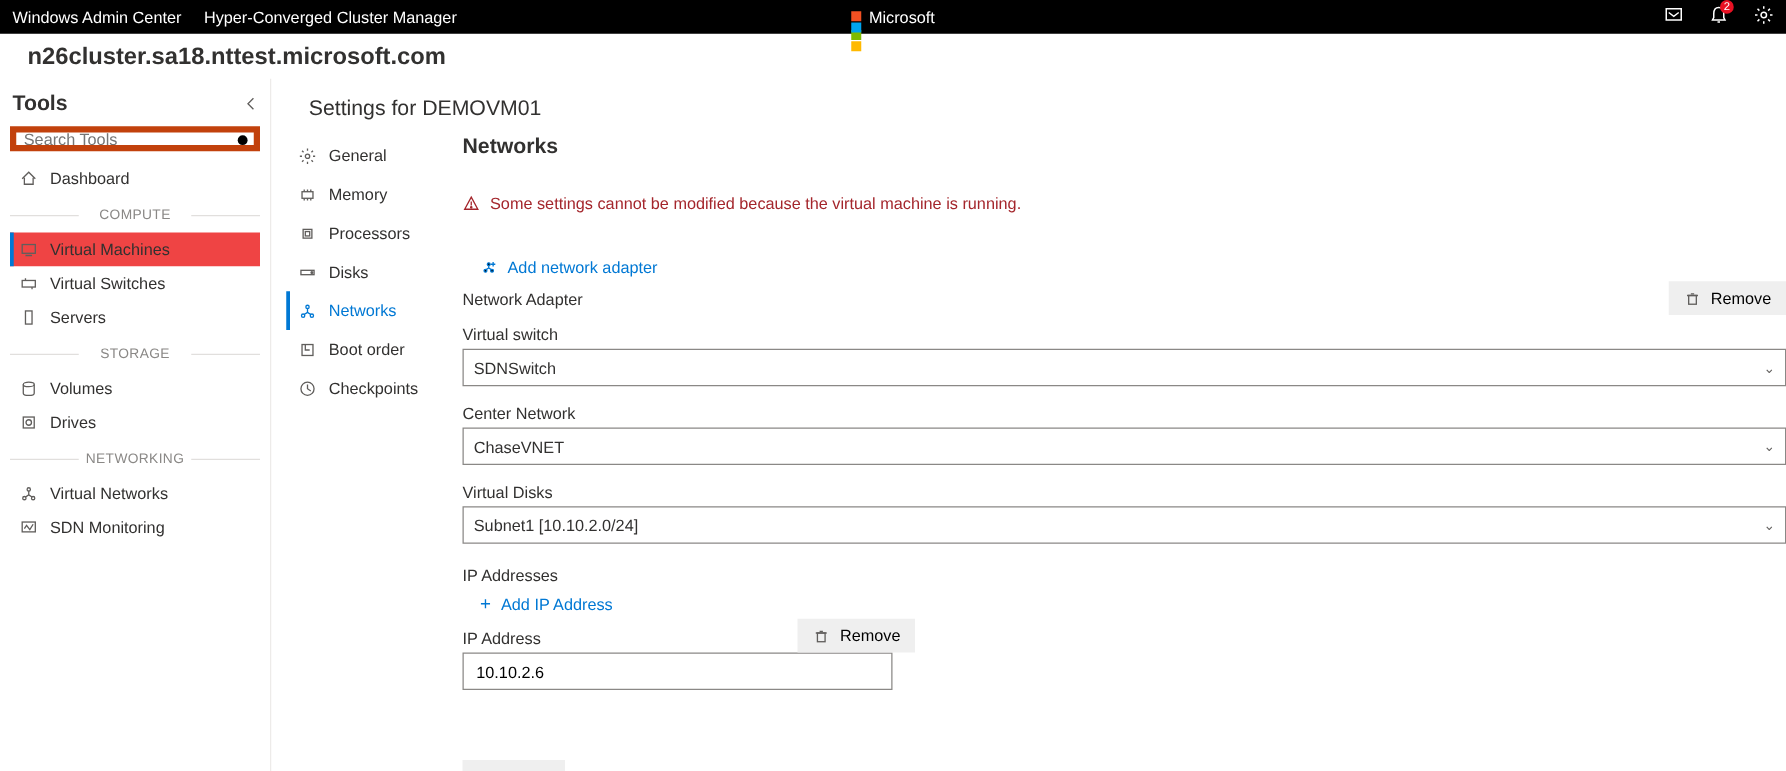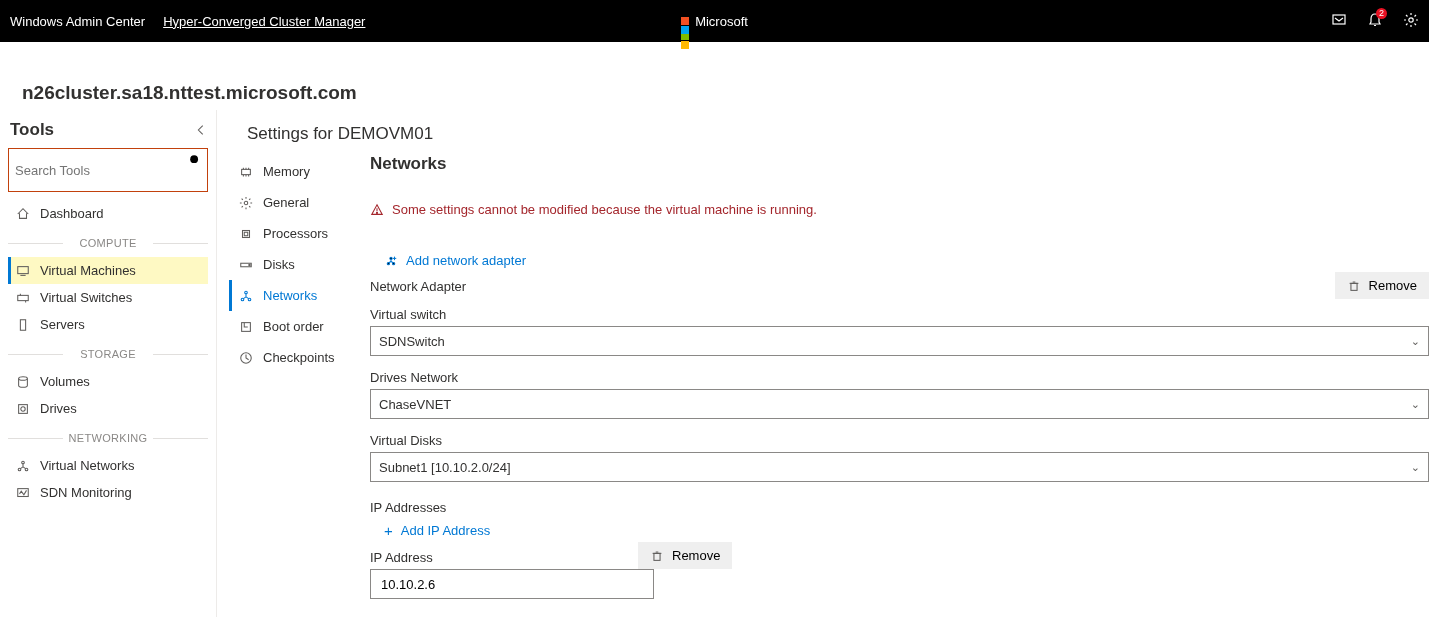--- a/index.html
+++ b/index.html
@@ -9,59 +9,59 @@
     font-size: 13px;
     color: #323130;
     background: #fff;
     width: 1429px;
   }
 
   
   .topbar {
     background: #000;
     color: #fff;
-    height: 42px;
+    height: 27px;
     display: flex;
     align-items: center;
     padding: 0 10px;
     font-size: 13px;
   }
   .topbar .left { display: flex; align-items: center; flex: 1; gap: 18px; }
   .topbar .left .wac { font-size: 13px; }
-  .topbar .left .tool { font-size: 13px; display: flex; align-items: flex-start; gap: 6px; text-decoration: underline; }
+  .topbar .left .tool { font-size: 13px; display: flex; align-items: flex-start; gap: 6px; }
   .topbar .center { display: flex; align-items: center; gap: 6px; }
   .topbar .right { flex: 1; display: flex; justify-content: flex-end; gap: 20px; align-items: center; }
   .mslogo { display: inline-block; }
   .mslogo span { display: inline-block; width: 8px; height: 8px; }
   .mslogo .r1c1 { background:#f25022; } .mslogo .r1c2 { background:#7fba00; }
   .mslogo .r2c1 { background:#00a4ef; } .mslogo .r2c2 { background:#ffb900; }
   .mslogo-row { display:flex; gap:1px; }
   .mslogo { display:flex; flex-direction: column; gap:1px; }
   .topbar .icon svg { stroke:#fff; fill:none; }
   .badge { position:absolute; top:-4px; right:-4px; background:#e81123; color:#fff; font-size:9px; border-radius:50%; width:11px; height:11px; line-height:11px; text-align:center; }
   .notif-wrap { position:relative; }
 
   
   .cluster-name {
-    font-size: 19px; font-weight: 700; padding: 8px 0 6px 22px; margin-top: 32px;
+    font-size: 19px; font-weight: 700; padding: 8px 0 6px 22px;
   }
 
   
   .main { display: flex; }
   .tools-col { width: 217px; padding: 6px 8px 0 8px; border-right: 1px solid #edebe9; min-height: 560px; }
   .tools-header { display:flex; align-items:center; justify-content:space-between; padding: 4px 0 8px 2px; }
   .tools-header h2 { font-size: 17px; font-weight: 600; margin:0; }
   .tools-search { position:relative; }
   .tools-search input {
-    width: 100%; height: 44px; border:1px solid #c2410c; padding: 0 26px 0 6px; font-size: 13px;
+    width: 100%; height: 20px; border:5px solid #c2410c; padding: 0 26px 0 6px; font-size: 13px;
   }
   .tools-search .search-ic { position:absolute; right:6px; top:5px; }
   .nav-list { list-style:none; margin:8px 0 0 0; padding:0; }
   .nav-item { display:flex; align-items:center; gap:10px; padding: 6px 4px 6px 8px; font-size:13px; color:#323130; cursor:pointer; }
-  .nav-item.selected { background:#fef9c3; border-left:3px solid #0078d4; padding-left:5px; }
+  .nav-item.selected { background:#ef4444; border-left:3px solid #0078d4; padding-left:5px; }
   .nav-section { color:#8a8886; font-size:11px; text-align:center; letter-spacing:.3px; margin:10px 0 4px; position:relative; }
   .nav-section::before, .nav-section::after {
     content:""; position:absolute; top:50%; width:55px; border-top:1px solid #e1dfdd;
   }
   .nav-section::before { left:0; } .nav-section::after { right:0; }
   .nav-item svg, .tools-header svg, .settings-nav svg { stroke:#605e5c; fill:none; }
 
   
   .settings-col { width: 135px; padding: 10px 0 0 12px; }
   .settings-title { font-size: 17px; font-weight: 400; padding: 4px 0 12px 18px; white-space:nowrap; }
@@ -83,21 +83,21 @@
   .gray-btn svg { stroke:#605e5c; fill:none; }
   .field-label { font-size:13px; padding: 8px 12px 4px 0; }
   .select, .text-input {
     width: 100%; height: 30px; border:1px solid #8a8886; background:#fff; padding: 0 8px; font-size:13px;
     display:flex; align-items:center; justify-content:space-between;
   }
   .select .chev { font-size:11px; color:#605e5c; }
   .form-area { padding-right: 0px; }
   .ip-header { display:flex; align-items:center; gap:12px; }
   .ip-header .field-label { width: 256px; }
-  .text-input { width: 284px; }
+  .text-input { width: 344px; }
   .text-input input { border:none; outline:none; width:100%; font-size:13px; }
   .advanced { margin-top: 56px; }
   svg.icon { width:16px; height:16px; stroke-width:1.2; }
   svg.icon14 { width:14px; height:14px; stroke-width:1.2; }
 </style>
 </head>
 <body>
 
 <div class="topbar">
   <div class="left">
@@ -231,36 +231,36 @@
         <span>SDN Monitoring</span>
       </li>
     </ul>
   </div>
 
   <div class="settings-col">
     <div class="settings-title">Settings for DEMOVM01</div>
     <ul class="settings-nav">
       <li>
         <svg class="icon14" viewBox="0 0 16 16">
+            <circle cx="8" cy="8" r="2"></circle>
+            <path d="M8 1v2M8 13v2M1 8h2M13 8h2M3 3l1.4 1.4M11.6 11.6L13 13M13 3l-1.4 1.4M4.4 11.6L3 13"></path>
+          </svg>
+        <span>General</span>
+      </li>
+      <li>
+        <svg class="icon14" viewBox="0 0 16 16">
             <rect x="3" y="5" width="10" height="6"></rect>
             <line x1="5" y1="3" x2="5" y2="5"></line>
             <line x1="8" y1="3" x2="8" y2="5"></line>
             <line x1="11" y1="3" x2="11" y2="5"></line>
             <line x1="5" y1="11" x2="5" y2="13"></line>
             <line x1="8" y1="11" x2="8" y2="13"></line>
             <line x1="11" y1="11" x2="11" y2="13"></line>
           </svg>
         <span>Memory</span>
-      </li>
-      <li>
-        <svg class="icon14" viewBox="0 0 16 16">
-            <circle cx="8" cy="8" r="2"></circle>
-            <path d="M8 1v2M8 13v2M1 8h2M13 8h2M3 3l1.4 1.4M11.6 11.6L13 13M13 3l-1.4 1.4M4.4 11.6L3 13"></path>
-          </svg>
-        <span>General</span>
       </li>
       <li>
         <svg class="icon14" viewBox="0 0 16 16">
             <rect x="4" y="4" width="8" height="8"></rect>
             <rect x="6" y="6" width="4" height="4"></rect>
           </svg>
         <span>Processors</span>
       </li>
       <li>
         <svg class="icon14" viewBox="0 0 16 16">
@@ -331,21 +331,21 @@
           <span>Remove</span>
         </button>
       </div>
 
       <div class="field-label">Virtual switch</div>
       <div class="select">
         <span>SDNSwitch</span>
         <span class="chev">⌄</span>
       </div>
 
-      <div class="field-label" style="padding-top:14px">Drives Network</div>
+      <div class="field-label" style="padding-top:14px">Center Network</div>
       <div class="select">
         <span>ChaseVNET</span>
         <span class="chev">⌄</span>
       </div>
 
       <div class="field-label" style="padding-top:14px">Virtual Disks</div>
       <div class="select">
         <span>Subnet1 [10.10.2.0/24]</span>
         <span class="chev">⌄</span>
       </div>

